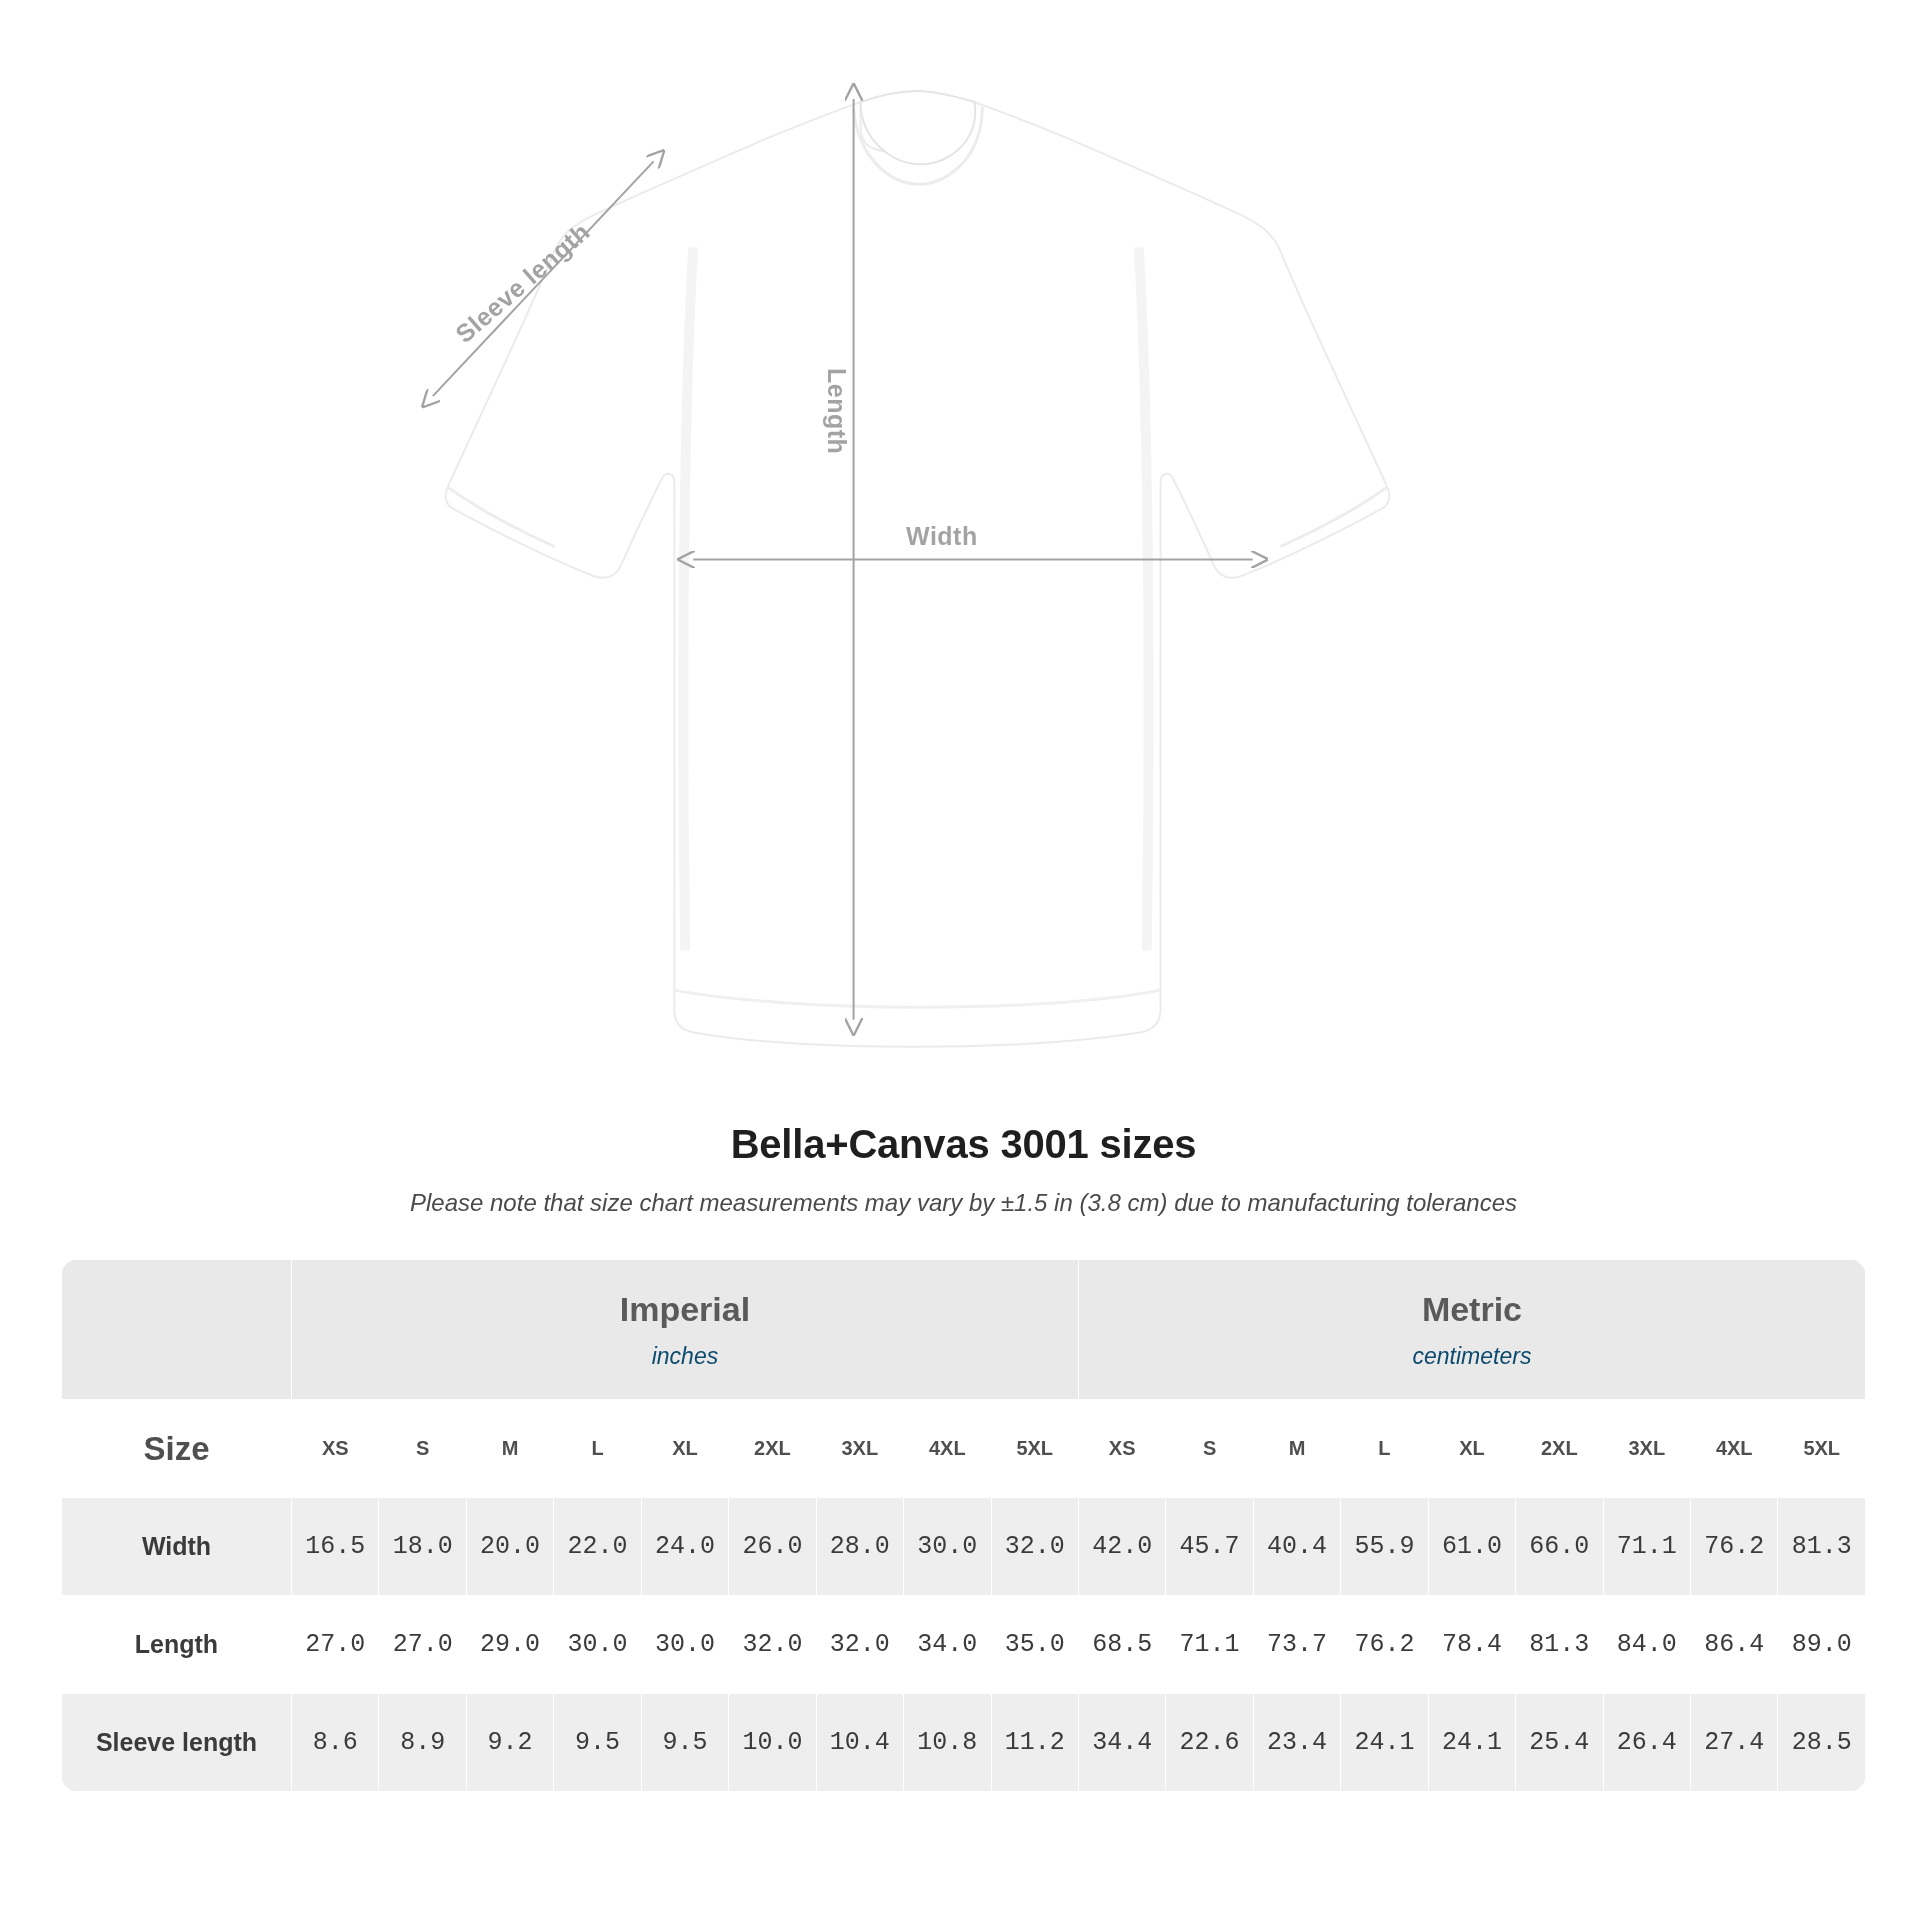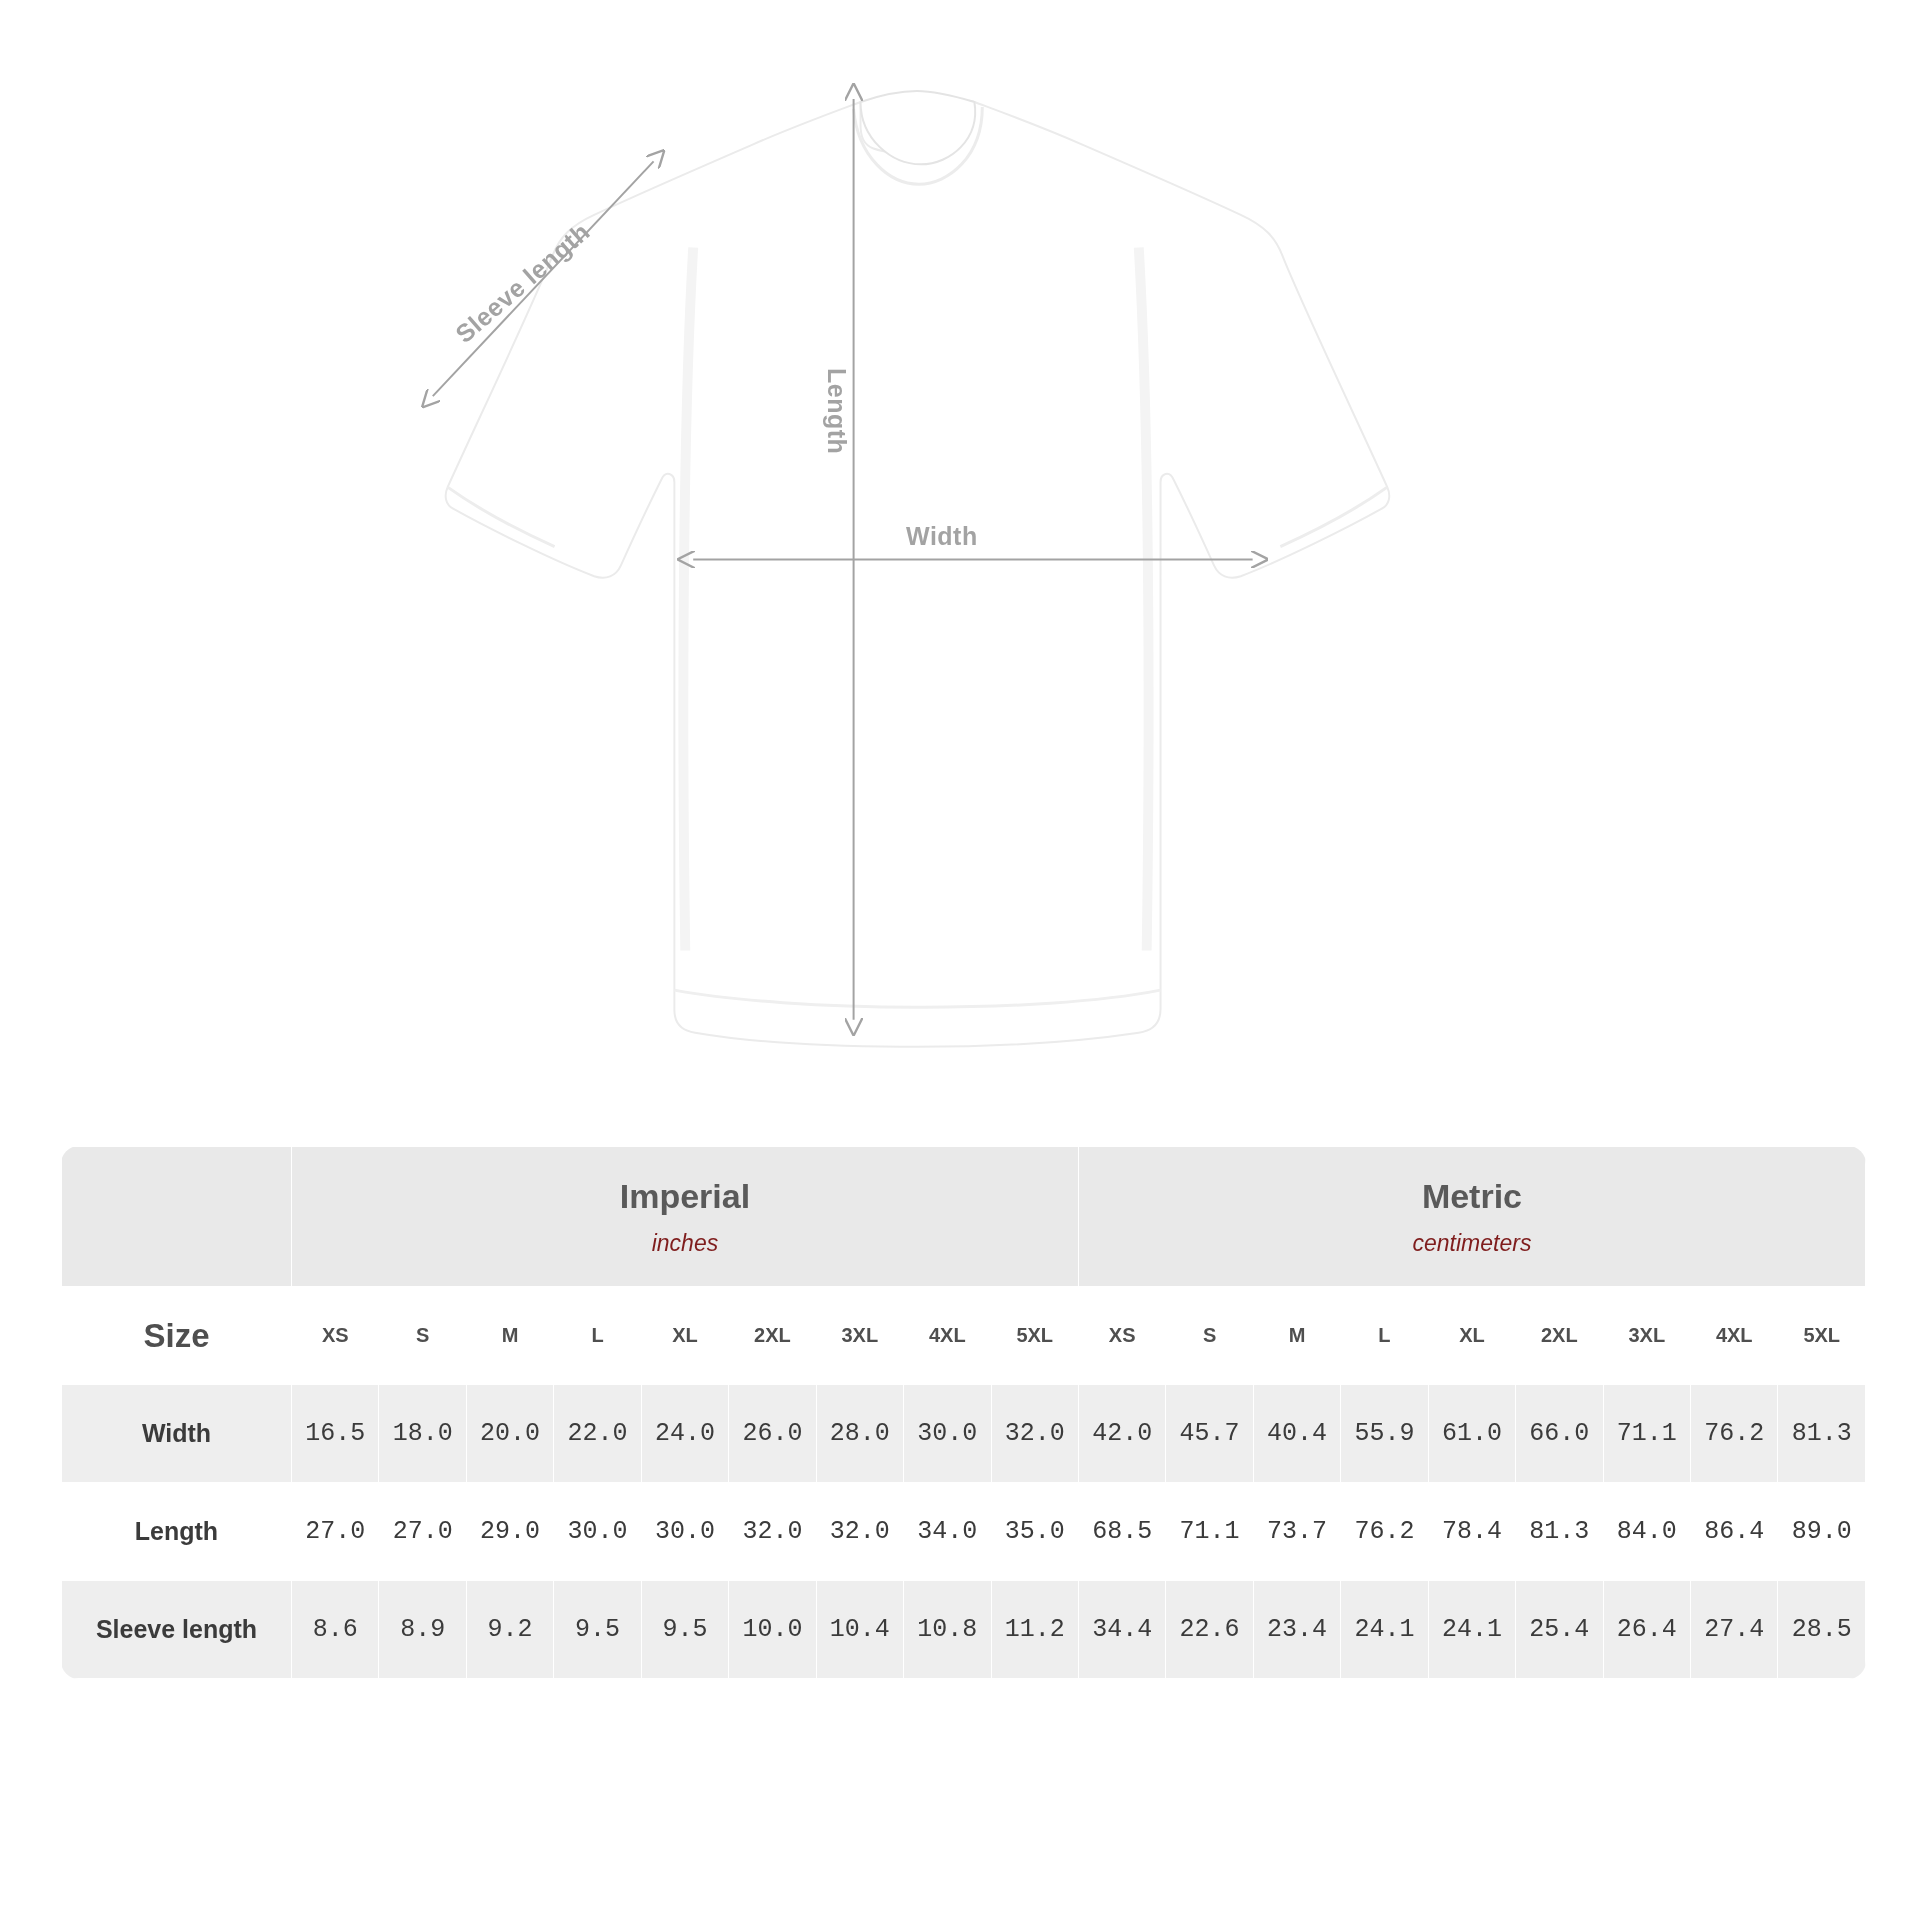--- a/index.html
+++ b/index.html
@@ -99,21 +99,21 @@
   }
   .unit-head .unit-name {
     font-size: 34px;
     font-weight: bold;
     color: #5a5a5a;
     line-height: 1.2;
   }
   .unit-head .unit-sub {
     font-size: 23px;
     font-style: italic;
-    color: #7f1d1d;
+    color: #0c4a6e;
     margin-top: 13px;
   }
   .corner-cell {
     background: #e9e9e9;
   }
   tr.size-row td {
     background: #ffffff;
     height: 95px;
     font-weight: bold;
     color: #4f4f4f;
@@ -215,20 +215,24 @@
       <g>
         <line x1="437" y1="400" x2="660" y2="163" stroke="#a3a3a3" stroke-width="2" marker-start="url(#arrowStart)" marker-end="url(#arrowEnd)"></line>
       </g>
     </svg>
 
     <div class="dim-label width-label">Width</div>
     <div class="dim-label length-label">Length</div>
     <div class="dim-label sleeve-label">Sleeve length</div>
   </div>
 
+  <div class="title-block">
+    <div class="chart-title">Bella+Canvas 3001 sizes</div>
+    <div class="chart-subtitle">Please note that size chart measurements may vary by ±1.5 in (3.8 cm) due to manufacturing tolerances</div>
+  </div>
 
   <div class="table-wrap">
     <table class="size-table">
       <colgroup>
         <col style="width:230px">
         <col span="18">
       </colgroup>
       <tbody>
         <tr>
           <td class="corner-cell"></td>

